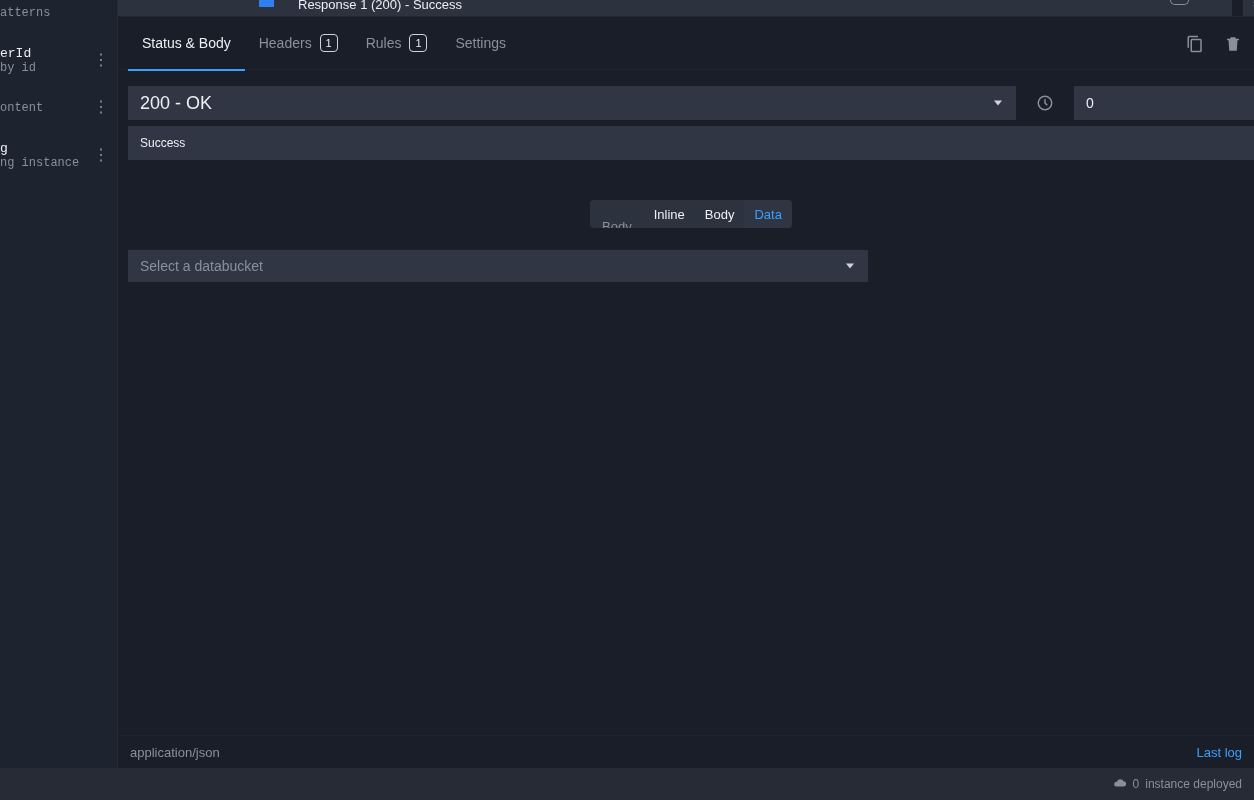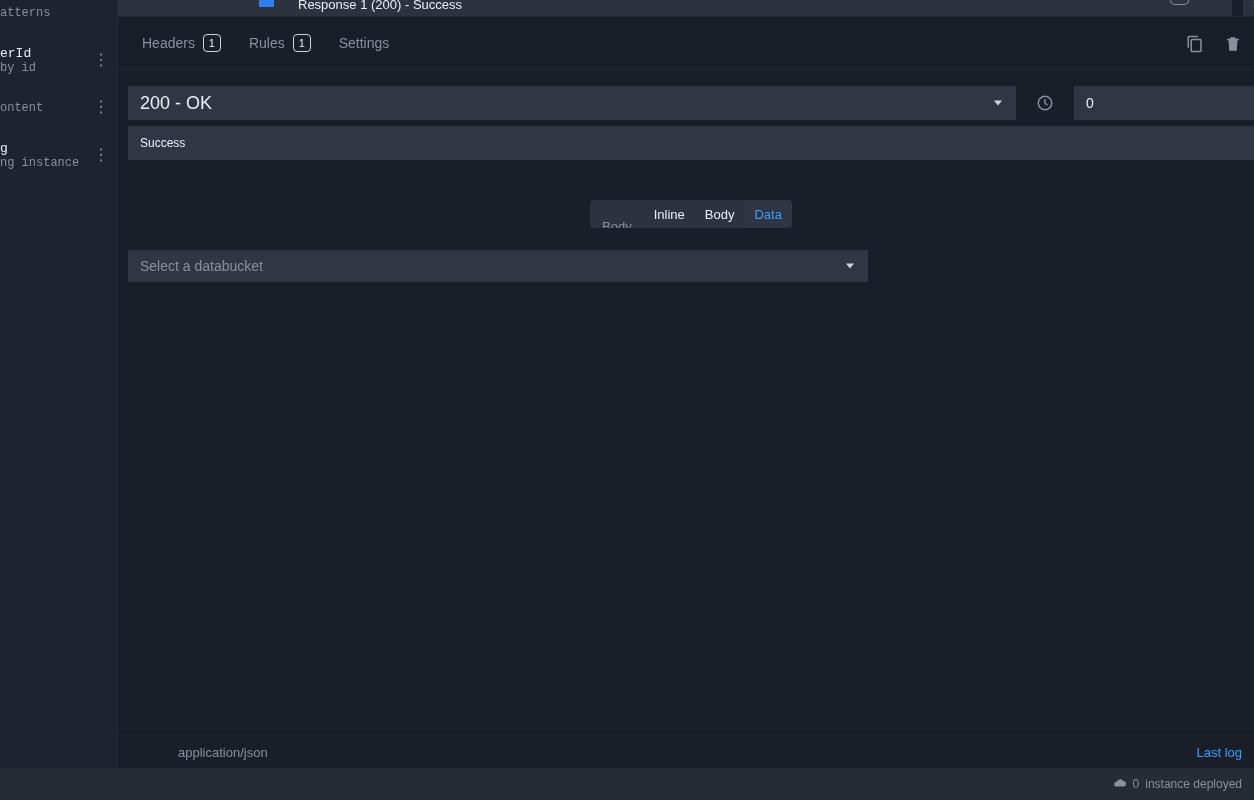--- a/index.html
+++ b/index.html
@@ -153,21 +153,21 @@
   }
 
   
   .footer{
     position:absolute;left:118px;right:0;top:735px;height:33px;
     display:flex;align-items:center;justify-content:space-between;padding:0 12px;
     background:var(--bg);
     border-top:1px solid rgba(255,255,255,0.02);
     font-size:13px;
   }
-  .footer .ct{color:var(--txt-dim);margin-left:48px;}
+  .footer .ct{color:var(--txt-dim);}
   .footer .ll{color:var(--accent);cursor:pointer;}
 
   
   .bottombar{
     position:absolute;left:0;right:0;top:768px;height:32px;
     background:#262b35;
     display:flex;align-items:center;justify-content:flex-end;padding:0 12px;
     font-size:12px;color:var(--txt-dim);
   }
   .cloud svg{width:14px;height:14px;fill:var(--txt-dim);}
@@ -214,20 +214,23 @@
     <div class="tt">
       <svg viewBox="0 0 24 24" width="14" height="14">
           <path fill="#e0e3ea" d="M17 3l4 4-4 4V8h-3l-6 8H3v-2h4l6-8h4V3zM3 8h5v2H3V8zm14 8h-4v2h4v3l4-4-4-4v3z"></path>
         </svg>
     </div>
 
   </div>
 </div>
 
 <div class="tabbar">
+  <div class="tab active">
+    <span>Status &amp; Body</span>
+  </div>
   <div class="tab">
     <span>Headers</span>
     <span class="badge">1</span>
   </div>
   <div class="tab">
     <span>Rules</span>
     <span class="badge">1</span>
   </div>
   <div class="tab">
     <span>Settings</span>

